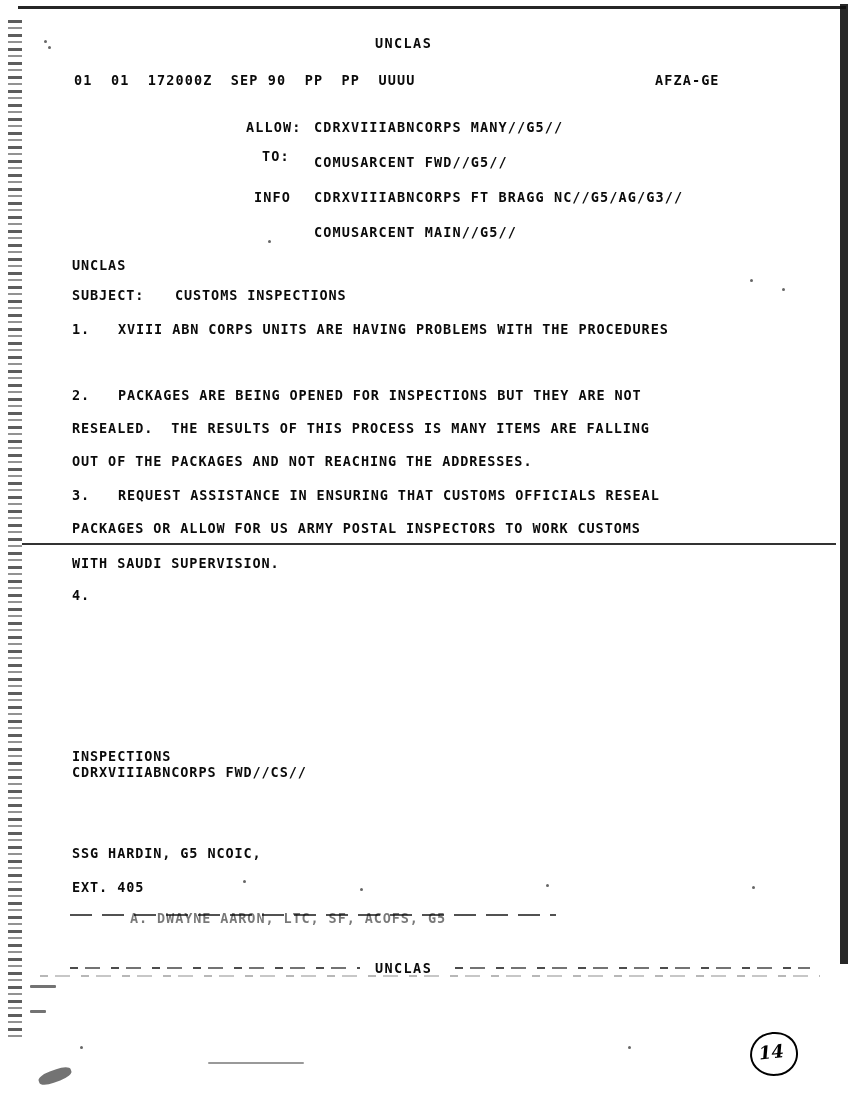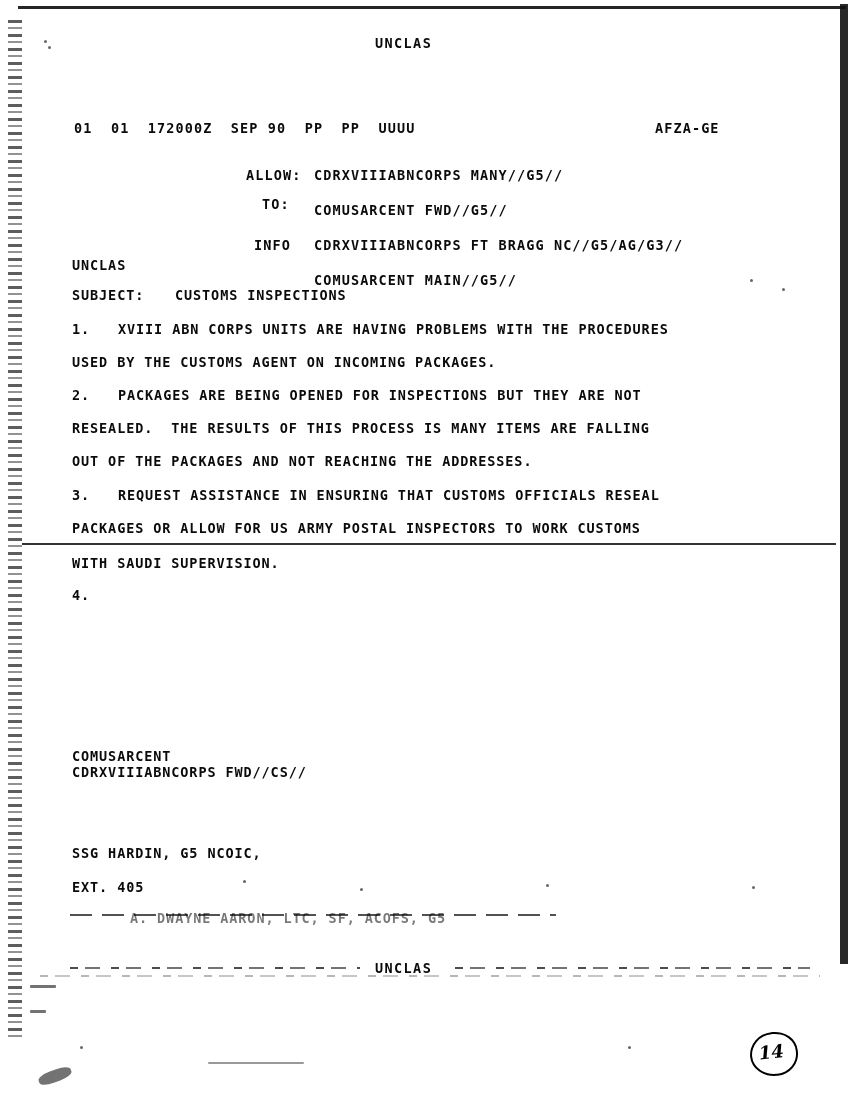--- a/index.html
+++ b/index.html
@@ -89,21 +89,20 @@
     line-height: 15px;
     font-weight: 700;
     color: #0a0a0a;
   }
   .classif {
     font-size: 13.5px;
     letter-spacing: 1.4px;
   }
   .hdr-line {
     letter-spacing: 1.1px;
-    margin-top: 48px;
   }
   .body-line {
     letter-spacing: 0.9px;
   }
   .faded {
     opacity: 0.55;
   }
   .very-faded {
     opacity: 0.4;
   }
@@ -171,37 +170,36 @@
 
   <div class="t hdr-line" style="left:314px; top:225px;">COMUSARCENT MAIN//G5//</div>
 
   <div class="t body-line" style="left:72px; top:258px;">UNCLAS</div>
 
   <div class="t body-line" style="left:72px; top:288px;">SUBJECT:</div>
   <div class="t body-line" style="left:175px; top:288px;">CUSTOMS INSPECTIONS</div>
 
   <div class="t body-line" style="left:72px; top:322px;">1.</div>
   <div class="t body-line" style="left:118px; top:322px;">XVIII ABN CORPS UNITS ARE HAVING PROBLEMS WITH THE PROCEDURES</div>
-  <div class="t body-line" style="left:72px; top:355px;">USED BY THE CUSTOMS AGENT ON INCOMING PACKAGES.</div>
 
   <div class="t body-line" style="left:72px; top:388px;">2.</div>
   <div class="t body-line" style="left:72px; top:421px;">RESEALED.  THE RESULTS OF THIS PROCESS IS MANY ITEMS ARE FALLING</div>
   <div class="t body-line" style="left:118px; top:388px;">PACKAGES ARE BEING OPENED FOR INSPECTIONS BUT THEY ARE NOT</div>
   <div class="t body-line" style="left:72px; top:454px;">OUT OF THE PACKAGES AND NOT REACHING THE ADDRESSES.</div>
 
   <div class="t body-line" style="left:72px; top:488px;">3.</div>
   <div class="t body-line" style="left:118px; top:488px;">REQUEST ASSISTANCE IN ENSURING THAT CUSTOMS OFFICIALS RESEAL</div>
   <div class="t body-line" style="left:72px; top:521px;">PACKAGES OR ALLOW FOR US ARMY POSTAL INSPECTORS TO WORK CUSTOMS</div>
   <div class="t body-line" style="left:72px; top:556px;">WITH SAUDI SUPERVISION.</div>
 
   <div class="fold-line" style="top:543px;"></div>
 
   <div class="t body-line" style="left:72px; top:588px;">4.</div>
 
-  <div class="t body-line" style="left:72px; top:749px;">COMUSARCENT</div>
+  <div class="t body-line" style="left:72px; top:749px;">INSPECTIONS</div>
   <div class="t body-line" style="left:72px; top:765px;">CDRXVIIIABNCORPS FWD//CS//</div>
 
   <div class="t body-line" style="left:72px; top:846px;">SSG HARDIN, G5 NCOIC,</div>
   <div class="t body-line" style="left:72px; top:880px;">EXT. 405</div>
 
   <div class="t body-line faded" style="left:130px; top:911px;">A. DWAYNE AARON, LTC, SF, ACOFS, G5</div>
   <div class="fold-line dashed" style="top:914px; left:70px; right:300px;"></div>
 
   <div class="t classif" style="left:375px; top:961px;">UNCLAS</div>
   <div class="bottom-noise" style="top:967px; left:70px; width:290px;"></div>

